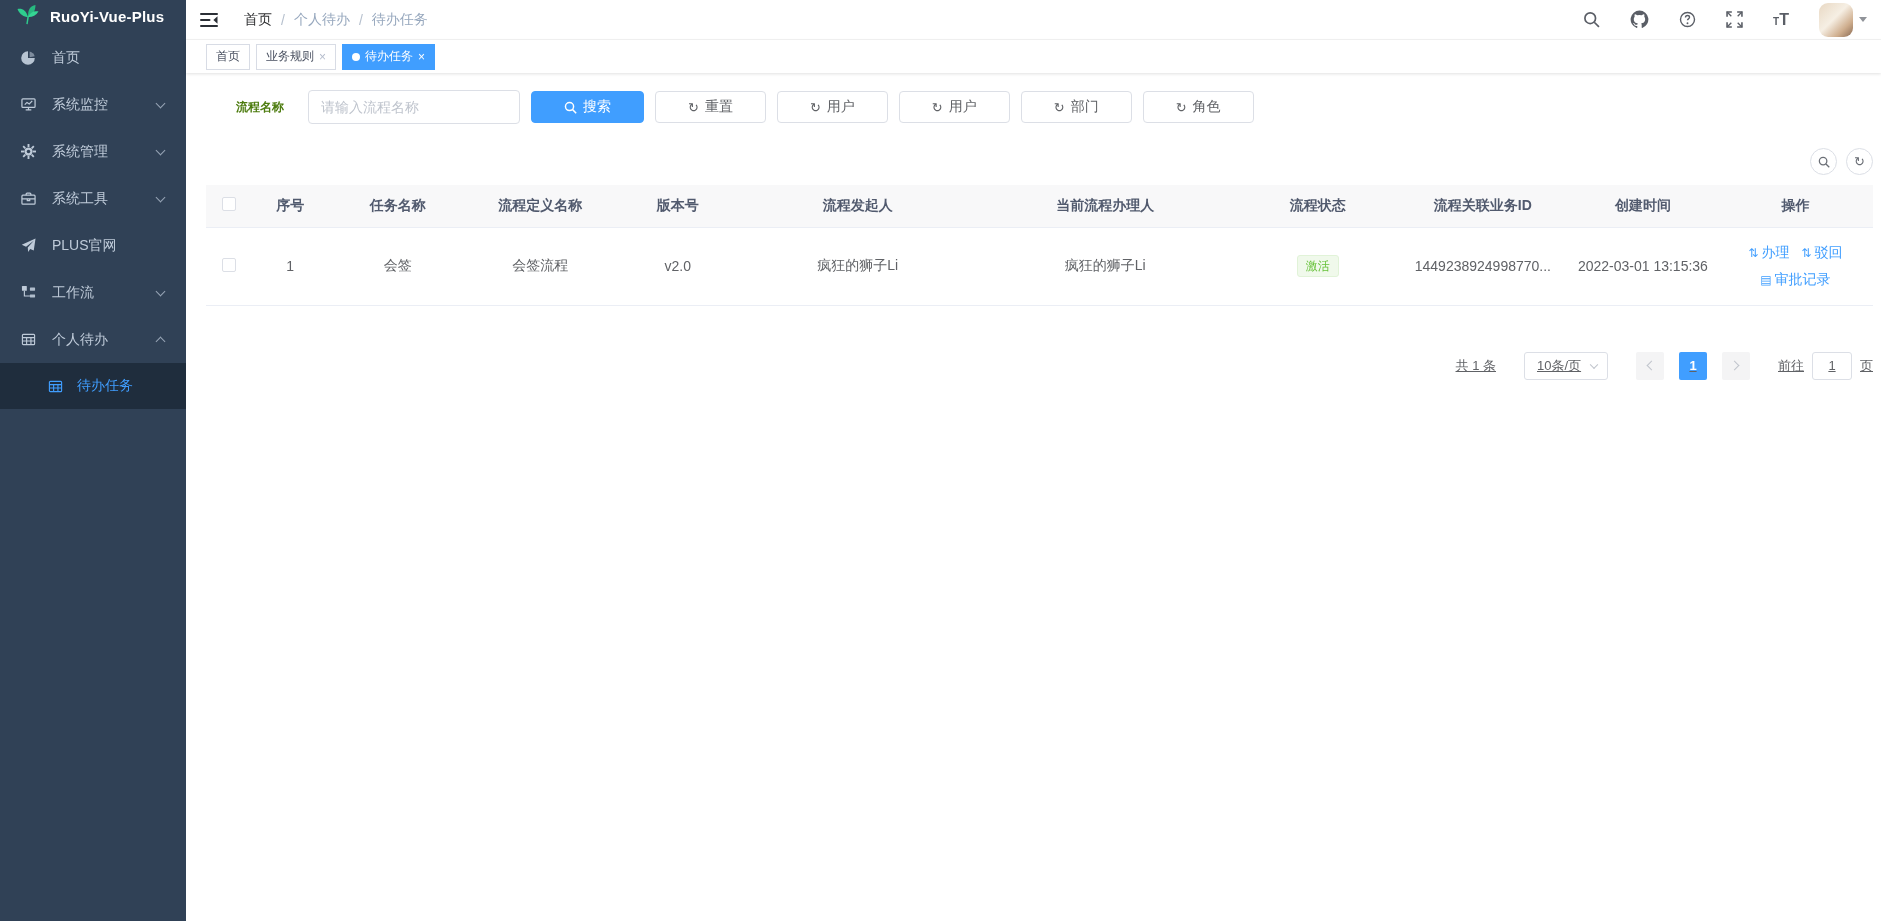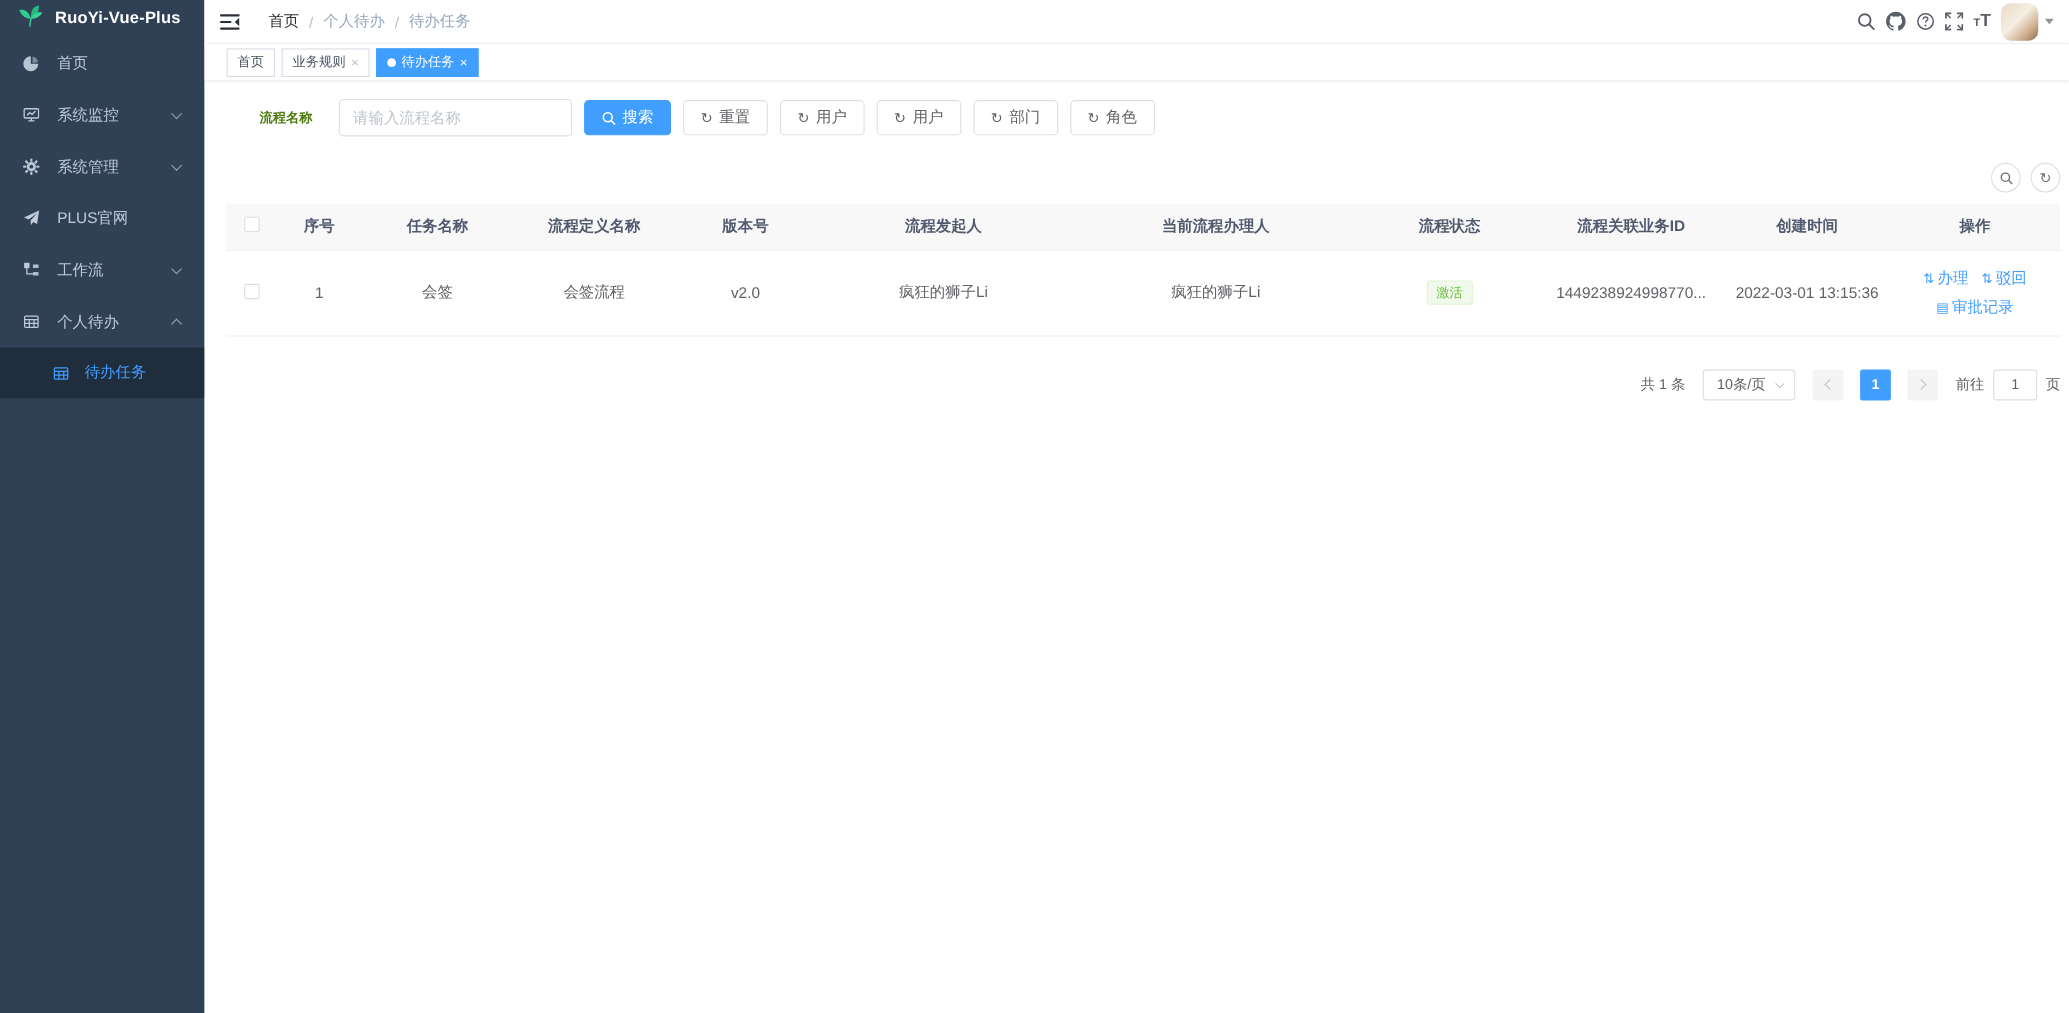--- a/index.html
+++ b/index.html
@@ -23,21 +23,21 @@
   .submenu-item.active { color:#409eff; }
 
   
   .main { position:absolute; left:186px; top:0; right:0; bottom:0; background:#fff; }
   .navbar { height:40px; display:flex; align-items:center; padding:0 14px 0 14px; background:#fff; border-bottom:1px solid #f4f4f4; }
   .hamburger { margin-right:26px; display:flex; align-items:center; cursor:pointer; }
   .breadcrumb { display:flex; align-items:center; gap:9px; font-size:14px; }
   .bc-first { color:#303133; }
   .bc-sep { color:#b6c0ce; }
   .bc-rest { color:#97a8be; }
-  .nav-right { margin-left:auto; display:flex; align-items:center; gap:9px; }
+  .nav-right { margin-left:auto; display:flex; align-items:center; gap:30px; }
   .nav-icon { display:inline-flex; align-items:center; justify-content:center; cursor:pointer; color:#5a5e66; }
   .fontsize-icon { font-weight:bold; color:#5a5e66; cursor:pointer; line-height:1; }
   .fontsize-icon .small-t { font-size:10px; }
   .fontsize-icon .big-t { font-size:16px; }
   .avatar-wrap { display:flex; align-items:center; gap:6px; cursor:pointer; }
   .avatar { width:34px; height:34px; border-radius:9px;
     background:linear-gradient(135deg,#e8d8c3 0%,#f6efe4 45%,#cfae8e 75%,#8a6a52 100%); }
   .caret-down { width:0; height:0; border-left:4px solid transparent; border-right:4px solid transparent; border-top:5px solid #909399; }
 
   .tagbar { height:33px; display:flex; align-items:center; gap:6px; padding-left:20px; background:#fff;
@@ -48,21 +48,21 @@
   .tag.active .tag-close { color:#fff; }
   .tag-dot { width:8px; height:8px; border-radius:50%; background:#fff; display:inline-block; }
 
   .content { padding:17px 8px 0 20px; }
 
   
   .form-row { display:flex; align-items:center; padding-left:30px; }
   .form-label { font-size:12px; font-weight:bold; color:#4d7c0f; margin-right:24px; }
   .form-input { width:212px; height:16px; border:1px solid #dcdfe6; border-radius:4px; padding:16px 12px; font-size:14px; color:#606266; outline:none; font-family:"Liberation Sans",sans-serif; }
   .form-input::placeholder { color:#bfc4cd; }
-  .btn { height:32px; display:inline-flex; align-items:center; gap:6px; padding:0 15px; border-radius:4px; font-size:14px; cursor:pointer; border:1px solid #dcdfe6; background:#fff; color:#606266; }
+  .btn { height:32px; display:inline-flex; align-items:center; gap:6px; padding:0 32px; border-radius:4px; font-size:14px; cursor:pointer; border:1px solid #dcdfe6; background:#fff; color:#606266; }
   .btn-primary { background:#409eff; border-color:#409eff; color:#fff; margin-left:11px; }
   .btn-plain { margin-left:11px; }
   .refresh-glyph { font-size:13px; line-height:1; }
 
   
   .table-toolbar { display:flex; justify-content:flex-end; gap:9px; margin-top:24px; margin-bottom:10px; padding-right:0; }
   .circle-btn { width:27px; height:27px; border-radius:50%; border:1px solid #dcdfe6; background:#fff; display:inline-flex; align-items:center; justify-content:center; cursor:pointer; color:#6b6f76; }
 
   
   table.data-table { width:100%; border-collapse:collapse; table-layout:fixed; }
@@ -70,21 +70,21 @@
   .data-table td { height:78px; font-size:14px; color:#606266; text-align:center; border-bottom:1px solid #ebeef5; background:#fff; }
   .checkbox { width:14px; height:14px; border:1px solid #dcdfe6; border-radius:2px; background:#fff; display:inline-block; cursor:pointer; }
   .badge-success { display:inline-block; padding:0 8px; height:22px; line-height:20px; font-size:12px; color:#67c23a; background:#f0f9eb; border:1px solid #e1f3d8; border-radius:3px; }
   .op-cell { font-size:13px; color:#409eff; }
   .op-line { display:flex; justify-content:center; gap:12px; }
   .op-line + .op-line { margin-top:9px; }
   .op-link { color:#409eff; cursor:pointer; display:inline-flex; align-items:center; gap:3px; white-space:nowrap; }
   .op-glyph { font-size:12px; }
 
   
-  .pagination { display:flex; justify-content:flex-end; align-items:center; margin-top:30px; font-size:13px; color:#606266; gap:16px; }
+  .pagination { display:flex; justify-content:flex-end; align-items:center; margin-top:46px; font-size:13px; color:#606266; gap:28px;text-decoration:underline; }
   .pg-select { position:relative; width:84px; height:28px; border:1px solid #dcdfe6; border-radius:3px; display:flex; align-items:center; padding-left:12px; cursor:pointer; color:#606266; }
   .pg-select .sel-chev { position:absolute; right:10px; top:50%; width:6px; height:6px; border-right:1.2px solid #c0c4cc; border-bottom:1.2px solid #c0c4cc; transform:translateY(-70%) rotate(45deg); }
   .pager { display:flex; align-items:center; gap:15px; }
   .pg-btn { width:28px; height:28px; border-radius:2px; background:#f4f4f5; display:inline-flex; align-items:center; justify-content:center; cursor:pointer; }
   .pg-arrow { width:7px; height:7px; border-right:1.4px solid #c0c4cc; border-bottom:1.4px solid #c0c4cc; }
   .pg-arrow.left { transform:rotate(135deg); margin-left:3px; }
   .pg-arrow.right { transform:rotate(-45deg); margin-right:3px; }
   .pg-page { width:28px; height:28px; border-radius:2px; background:#409eff; color:#fff; font-weight:bold; display:inline-flex; align-items:center; justify-content:center; font-size:13px; cursor:pointer; }
   .pg-goto { display:flex; align-items:center; gap:8px; }
   .pg-input { width:40px; height:28px; border:1px solid #dcdfe6; border-radius:3px; text-align:center; font-size:13px; color:#606266; outline:none; font-family:"Liberation Sans",sans-serif; }
@@ -144,20 +144,31 @@
                 <rect x="12.8" y="7" width="3.2" height="2" transform="rotate(45 8 8)"></rect>
                 <circle cx="8" cy="8" r="4.4"></circle>
                 <circle cx="8" cy="8" r="1.9" fill="#304156"></circle>
               </g>
             </svg>
         </span>
         <span>系统管理</span>
         <i class="chev down"></i>
       </div>
 
+      <div class="menu-item">
+        <span class="mi-icon">
+          <svg width="15" height="15" viewBox="0 0 16 16" fill="none" stroke="#bfcbd9" stroke-width="1.3">
+              <rect x="1" y="4.5" width="14" height="9.5" rx="1"></rect>
+              <path d="M5.5 4.5V3.2a1 1 0 0 1 1-1h3a1 1 0 0 1 1 1v1.3"></path>
+              <path d="M1 8.4h14M6.7 8.4v1.8h2.6V8.4"></path>
+            </svg>
+        </span>
+        <span>系统工具</span>
+        <i class="chev down"></i>
+      </div>
 
       <div class="menu-item">
         <span class="mi-icon">
           <svg width="15" height="15" viewBox="0 0 16 16" fill="#bfcbd9">
               <path d="M15.5.5.8 7.2l4.6 2L13.6 3 7.2 10l.4 4.8 2.2-3.2 3.8 1.8Z"></path>
             </svg>
         </span>
         <span>PLUS官网</span>
       </div>
 

